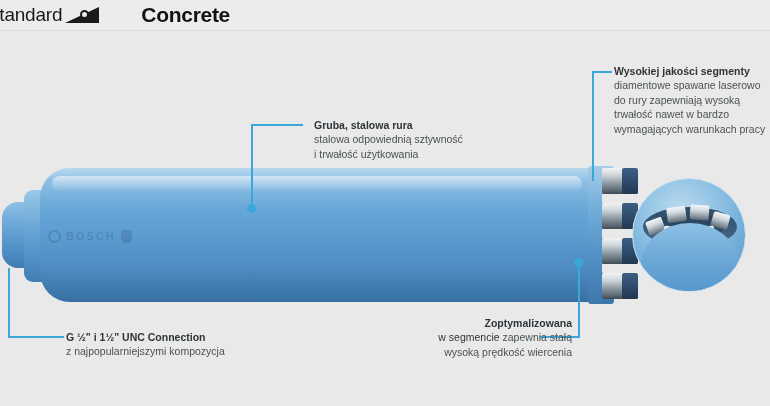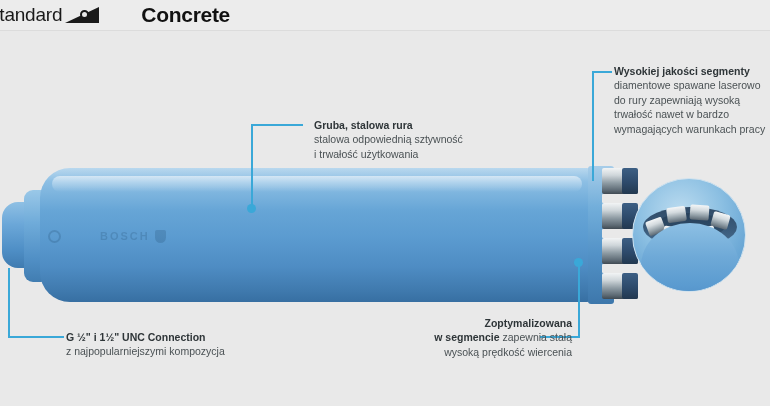--- a/index.html
+++ b/index.html
@@ -54,21 +54,21 @@
   }
   .barrel-sheen{
     position:absolute;left:52px;top:26px;width:530px;height:16px;border-radius:10px;
     background:linear-gradient(180deg,rgba(255,255,255,.55),rgba(255,255,255,0));
   }
   .barrel-brand{
     position:absolute;left:48px;top:78px;width:120px;height:16px;
     display:flex;align-items:center;gap:5px;opacity:.17;
   }
   .barrel-brand .bb-circle{width:13px;height:13px;border-radius:50%;border:2px solid #0d2f4d;box-sizing:border-box;}
-  .barrel-brand .bb-text{font-size:11px;font-weight:bold;letter-spacing:2px;color:#0d2f4d;margin-left:34px;}
+  .barrel-brand .bb-text{font-size:11px;font-weight:bold;letter-spacing:2px;color:#0d2f4d;}
   .barrel-brand .bb-badge{width:11px;height:13px;background:#0d2f4d;border-radius:2px 2px 6px 6px;}
 
   .crown{position:absolute;left:588px;top:16px;width:50px;height:138px;}
   .crown-base{
     position:absolute;left:0;top:0;width:26px;height:138px;border-radius:3px;
     background:linear-gradient(180deg,#a7cde9 0%,#72aeda 30%,#5392c7 64%,#3d77ab 100%);
   }
   .seg{position:absolute;left:14px;width:36px;height:26px;}
   .seg .metal{
     position:absolute;left:0;top:0;width:36px;height:26px;border-radius:2px;
@@ -108,21 +108,21 @@
   
   .ll{position:absolute;background:#3aa8d8;}
   .llv{width:2px;}
   .llh{height:2px;}
   .dot{position:absolute;width:9px;height:9px;border-radius:50%;background:#3aa8d8;}
 
   
   .callout{position:absolute;}
   .callout .ttl{font-size:10.5px;font-weight:bold;color:#2e3538;line-height:14px;}
   .callout .bdy{font-size:10.5px;font-weight:400;color:#4a5154;line-height:14.5px;}
-  .callout .bdy span.b{font-weight:bold;color:#2e3538;}
+  .callout .bdy span.b{font-weight:normal;color:#2e3538;}
   .c-top-left{left:306px;top:118px;width:210px;margin-left:8px;}
   .c-top-right{left:614px;top:64px;width:175px;}
   .c-bot-left{left:66px;top:330px;width:230px;}
   .c-bot-right{left:398px;top:316px;width:174px;text-align:right;}
 </style>
 </head>
 <body>
 
 <div class="stage">
 

